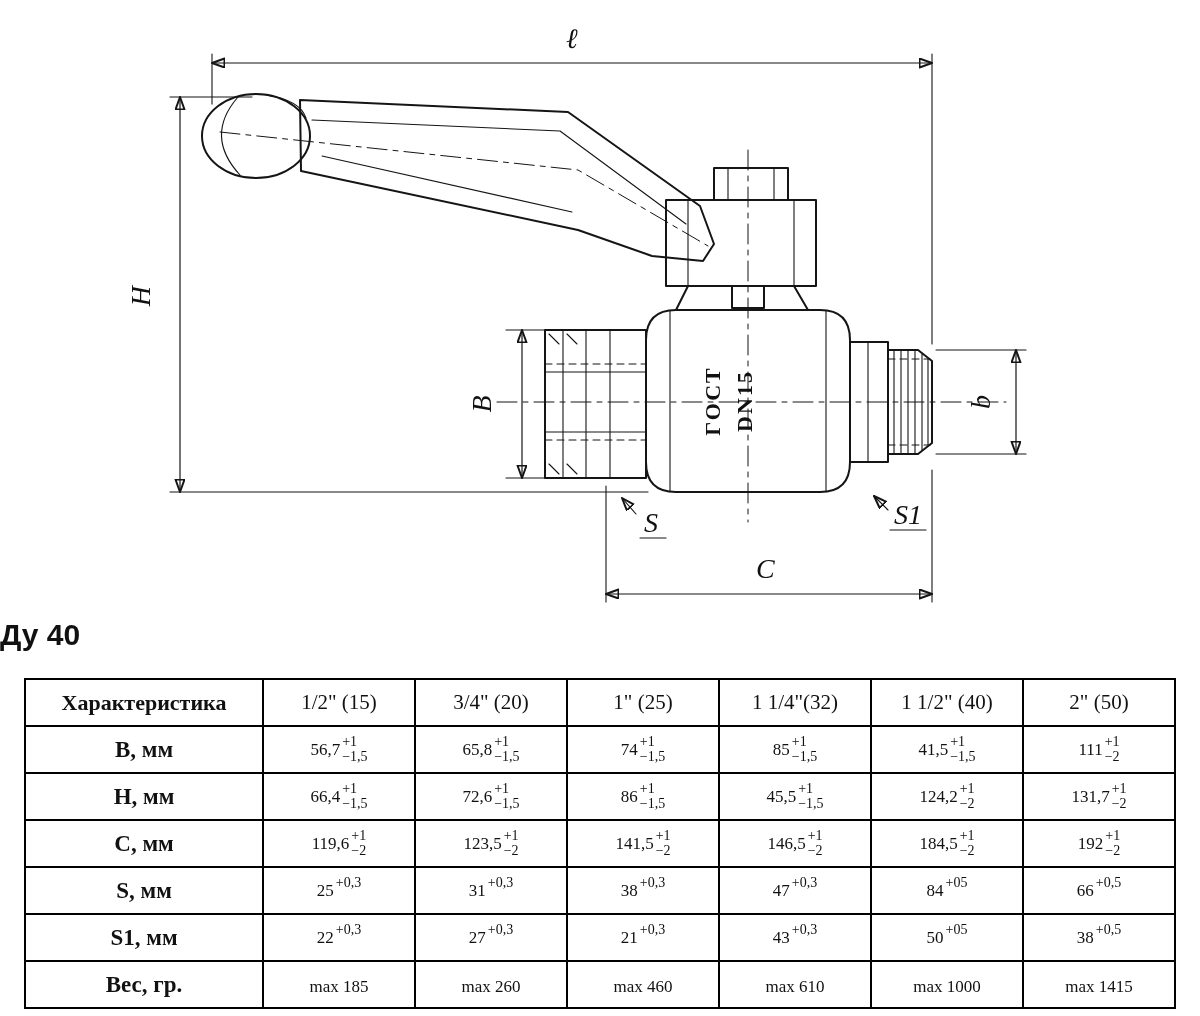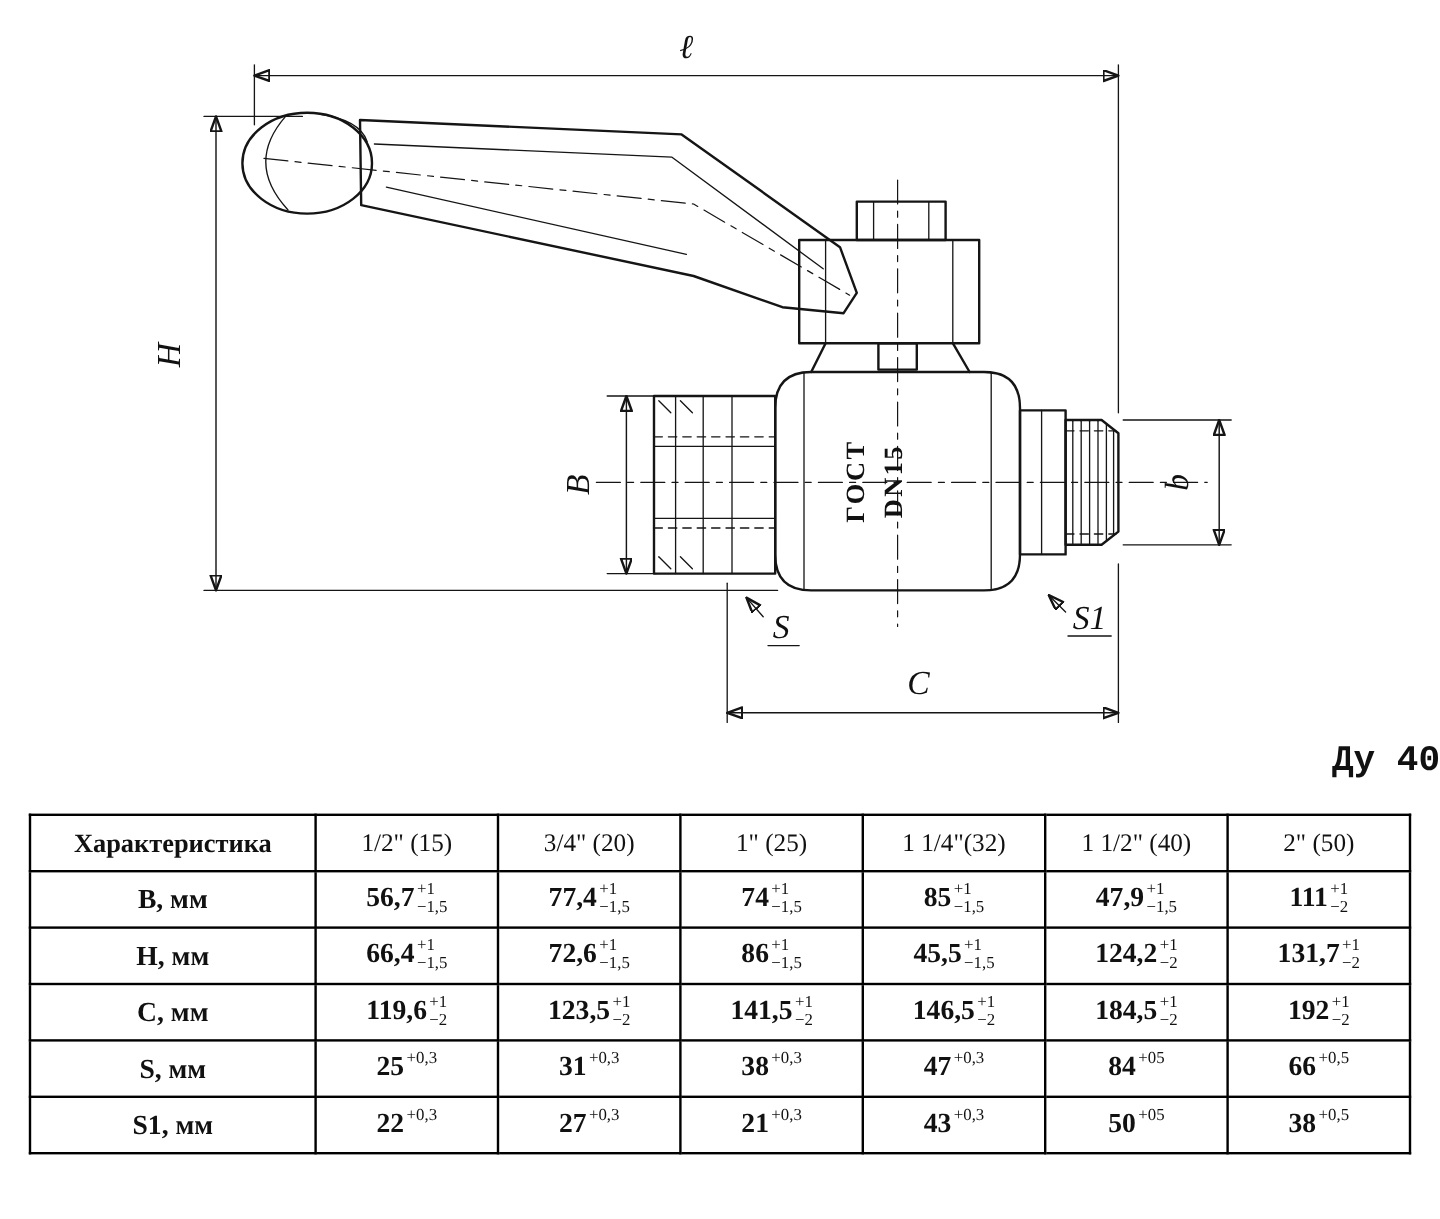--- a/index.html
+++ b/index.html
@@ -11,31 +11,31 @@
   .dr line,.dr path,.dr rect,.dr ellipse,.dr polygon,.dr polyline{
     stroke:#151515;fill:none;stroke-width:2;stroke-linecap:round;stroke-linejoin:round;}
   .dr .thin{stroke-width:1.1;}
   .dr .dim{stroke-width:1.2;}
   .dr .cl{stroke-width:1;stroke-dasharray:20 6 5 6;}
   .dr .dash{stroke-width:1.1;stroke-dasharray:7 5;}
   .dr text{stroke:none;fill:#111;font-family:"Liberation Serif",serif;}
   .dim-label{font-size:28px;font-style:italic;}
   .mark-text{font-family:"Liberation Sans",sans-serif;font-weight:700;font-size:22px;letter-spacing:2px;}
 
-  .caption{text-align:right;font-family:Liberation Mono, monospace;font-weight:700;
+  .caption{text-align:left;font-family:Liberation Sans, sans-serif;font-weight:700;
     font-size:30px;margin:6px 0 26px 0;}
 
   
   table.spec{border-collapse:collapse;margin:0 auto;width:1150px;table-layout:fixed;}
   .spec th,.spec td{border:2px solid #000;text-align:center;vertical-align:middle;
     padding:2px 2px;white-space:nowrap;height:41px;font-size:22px;}
   .spec th{font-weight:400;font-size:21px;}
   .spec th.first{font-weight:700;font-size:22px;}
   .spec td.rowlabel{font-weight:700;font-size:23px;}
-  .v{font-size:23px;font-weight:bold;}
+  .v{font-size:17px;}
   .tol{display:inline-flex;flex-direction:column;text-align:left;vertical-align:middle;
     margin-left:2px;font-size:14px;line-height:1.05;}
   .tol span{display:block;min-height:15px;}
 </style>
 </head>
 <body>
 
 <div class="page">
 
   <div class="drawing">
@@ -182,33 +182,33 @@
         <th>2" (50)</th>
       </tr>
     </thead>
     <tbody>
       <tr>
         <td class="rowlabel">В, мм</td>
         <td><span class="v">56,7</span><span class="tol">
               <span>+1</span>
               <span>−1,5</span>
             </span></td>
-        <td><span class="v">77,4</span><span class="tol">
+        <td><span class="v">65,8</span><span class="tol">
               <span>+1</span>
               <span>−1,5</span>
             </span></td>
         <td><span class="v">74</span><span class="tol">
               <span>+1</span>
               <span>−1,5</span>
             </span></td>
         <td><span class="v">85</span><span class="tol">
               <span>+1</span>
               <span>−1,5</span>
             </span></td>
-        <td><span class="v">47,9</span><span class="tol">
+        <td><span class="v">41,5</span><span class="tol">
               <span>+1</span>
               <span>−1,5</span>
             </span></td>
         <td><span class="v">111</span><span class="tol">
               <span>+1</span>
               <span>−2</span>
             </span></td>
       </tr>
       <tr>
         <td class="rowlabel">Н, мм</td>
@@ -311,16 +311,25 @@
             </span></td>
         <td><span class="v">50</span><span class="tol">
               <span>+05</span>
               <span></span>
             </span></td>
         <td><span class="v">38</span><span class="tol">
               <span>+0,5</span>
               <span></span>
             </span></td>
       </tr>
+      <tr>
+        <td class="rowlabel">Вес, гр.</td>
+        <td><span class="v">max 185</span></td>
+        <td><span class="v">max 260</span></td>
+        <td><span class="v">max 460</span></td>
+        <td><span class="v">max 610</span></td>
+        <td><span class="v">max 1000</span></td>
+        <td><span class="v">max 1415</span></td>
+      </tr>
     </tbody>
   </table>
 
 </div>
 
 </body></html>

